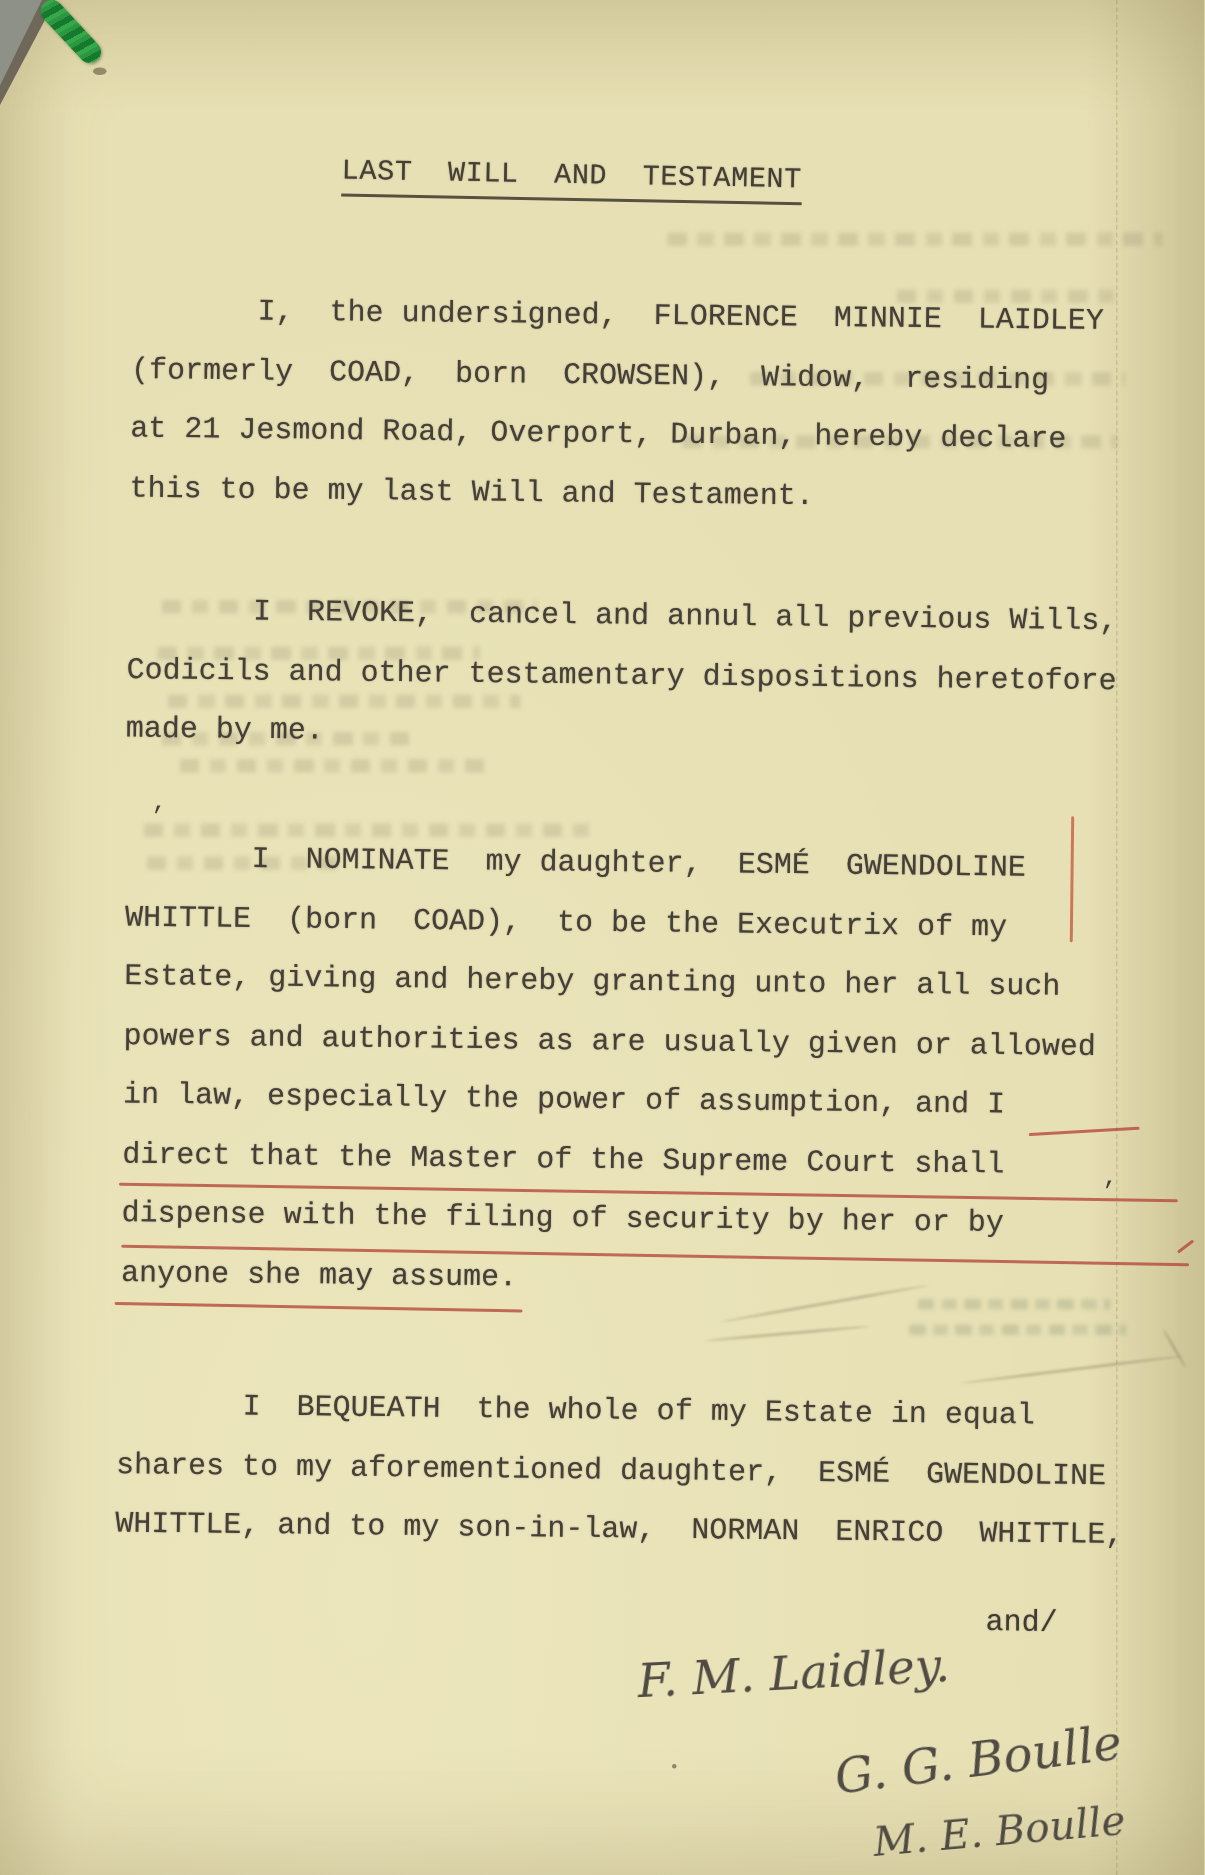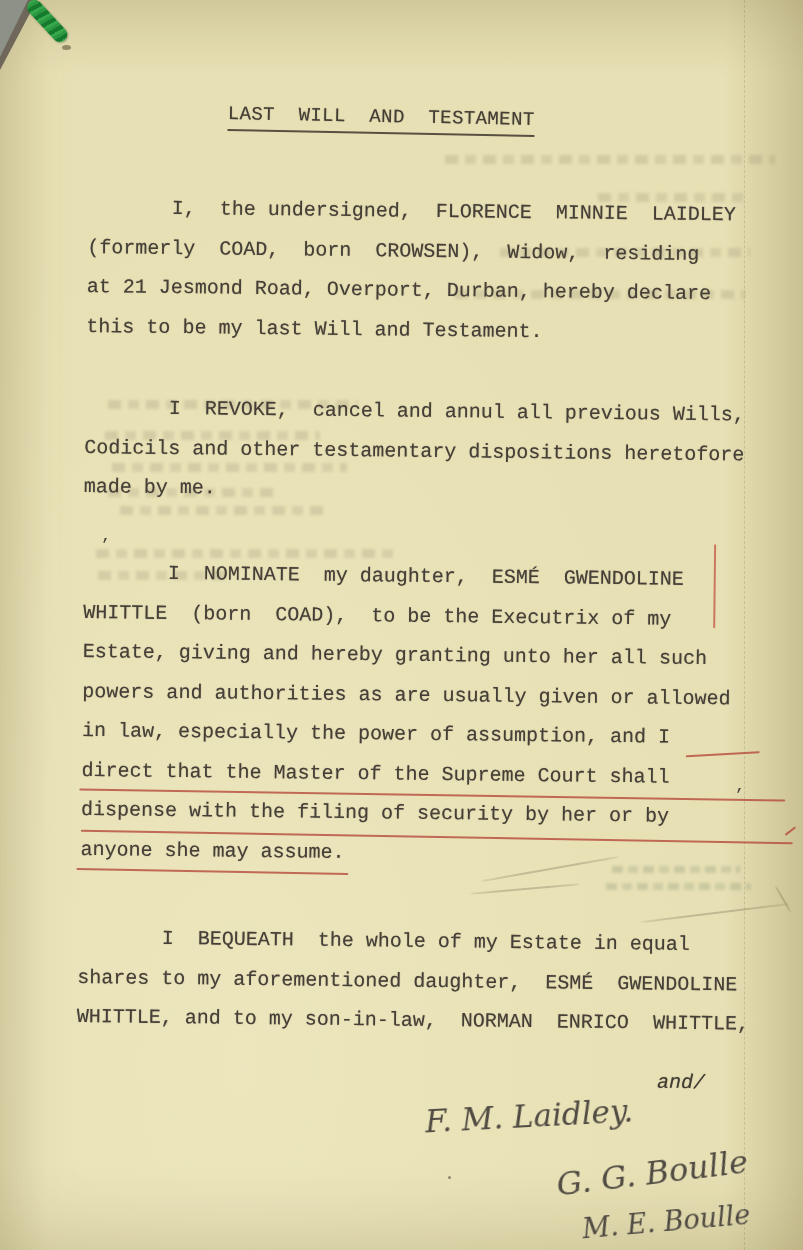--- a/index.html
+++ b/index.html
@@ -41,21 +41,21 @@
     text-shadow:0 0 1px rgba(69,63,55,.6);
   }
   .para{position:absolute;transform:rotate(0.65deg);transform-origin:0 0;}
   .line{height:39.5px;line-height:39.5px;white-space:pre;font-size:20px;
     color:#453f37;text-shadow:0 0 1px rgba(69,63,55,.55);}
   .line.indent{padding-left:84px;}
   .redline{position:absolute;height:2px;background:rgba(181,74,59,.8);border-radius:1px;}
   .red-vline{position:absolute;width:2px;background:rgba(193,84,66,.75);border-radius:1px;}
   .stray{position:absolute;font-size:17px;color:#45403a;}
   .andword{position:absolute;left:657px;top:1063px;font-size:20px;line-height:39.5px;
-    color:#3f3a32;white-space:pre;transform:rotate(0.65deg);text-shadow:0 0 1px rgba(69,63,55,.55);font-style:italic;}
+    color:#3f3a32;white-space:pre;transform:rotate(0.65deg);text-shadow:0 0 1px rgba(69,63,55,.55);}
   .sig{position:absolute;font-family:"DejaVu Serif", serif;font-style:italic;
     color:#504b43;filter:blur(.35px);white-space:nowrap;}
   .sig1{left:425px;top:1098px;font-size:31px;transform:rotate(-3deg);}
   .sig2{left:556px;top:1154px;font-size:32px;transform:rotate(-7deg);}
   .sig3{left:582px;top:1206px;font-size:27px;transform:rotate(-5deg);}
   .dot{position:absolute;width:3px;height:3px;border-radius:50%;background:rgba(80,75,65,.6);}
 </style>
 </head>
 <body>
 

